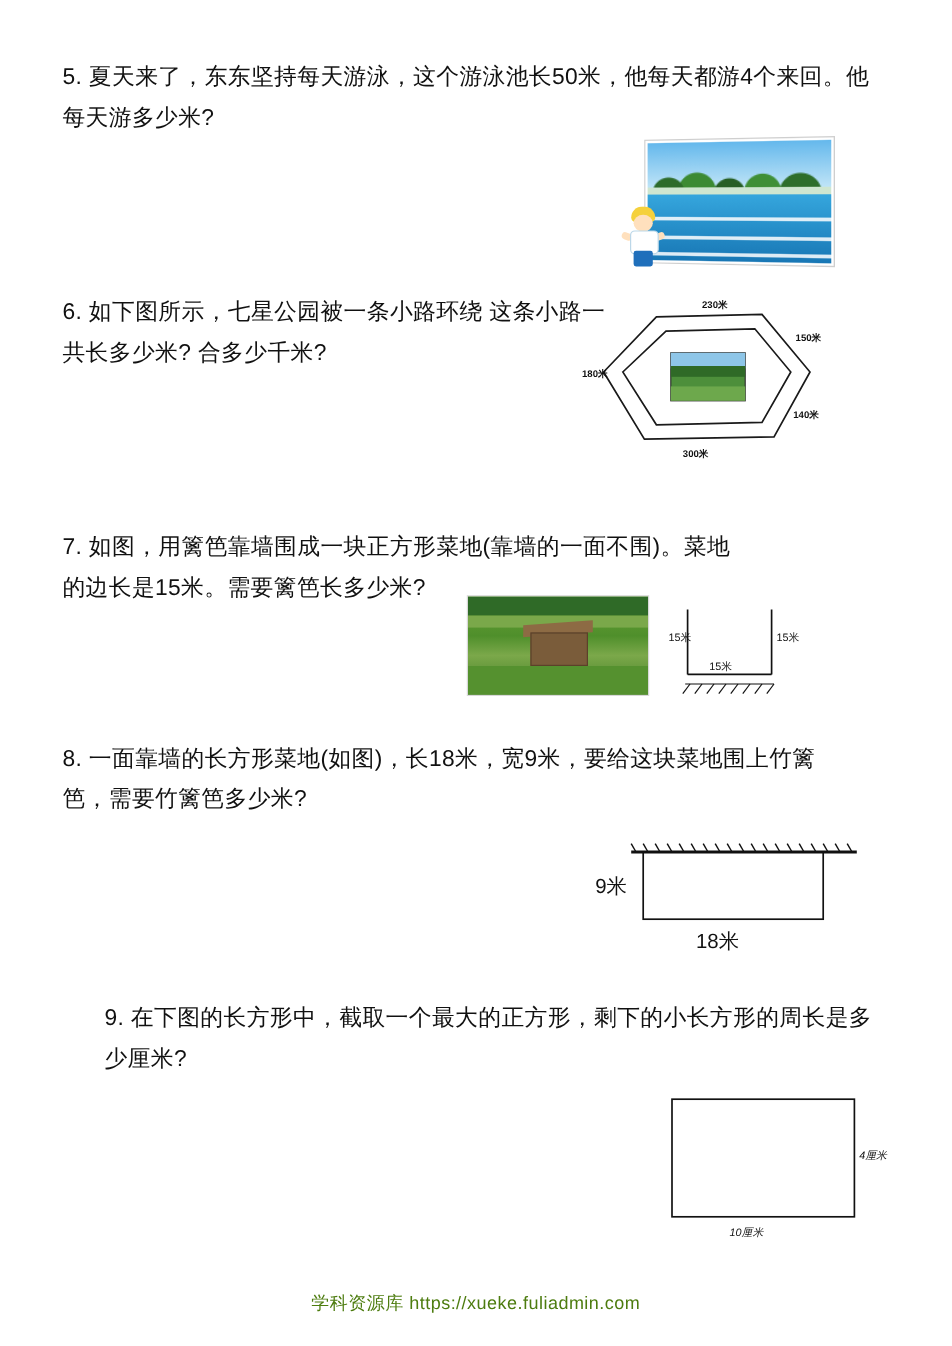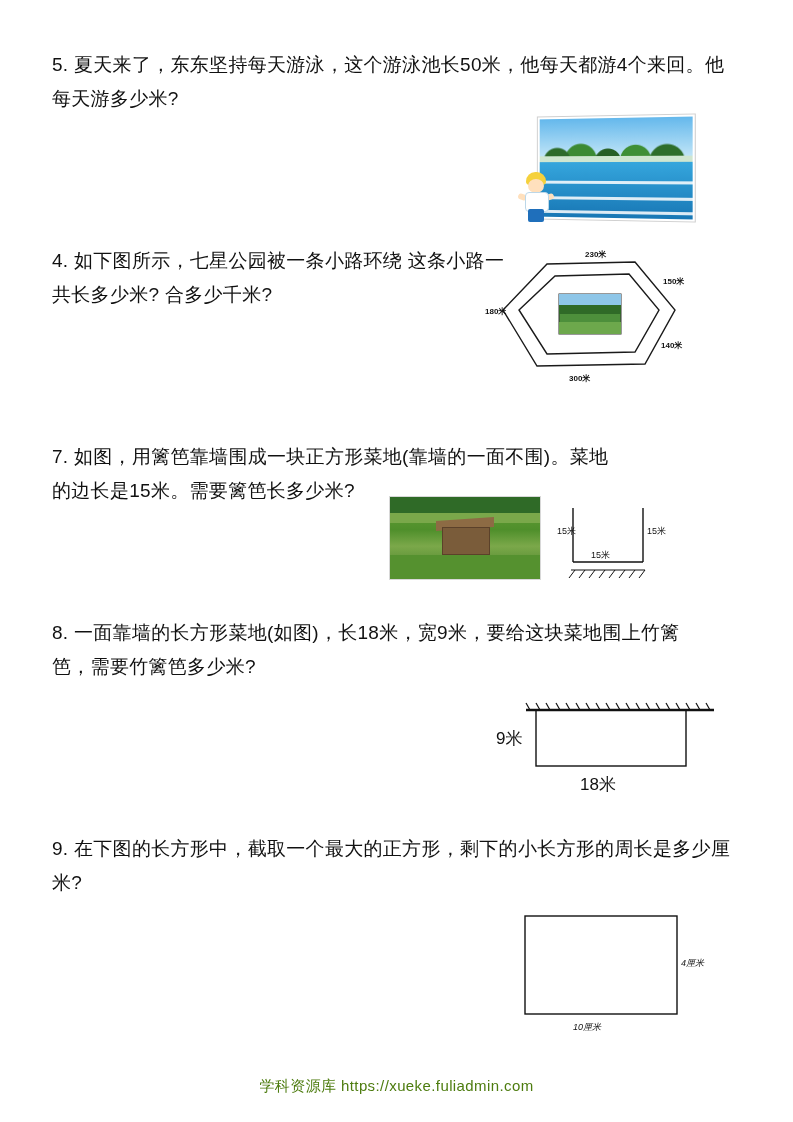--- a/index.html
+++ b/index.html
@@ -219,21 +219,21 @@
         <div class="sw-face"></div>
         <div class="sw-arm-l"></div>
         <div class="sw-arm-r"></div>
         <div class="sw-body"></div>
         <div class="sw-legs"></div>
       </div>
     </div>
   </div>
 
   <div class="problem" style="height:190px;">
-    <div class="qtext" style="max-width:470px;">4. 如下图所示，七星公园被一条小路环绕  这条小路一共长多少米? 合多少千米?</div>
+    <div class="qtext" style="max-width:470px;">6. 如下图所示，七星公园被一条小路环绕  这条小路一共长多少米? 合多少千米?</div>
 
     <div class="park-fig">
       <svg width="210" height="140" viewBox="0 0 210 140">
         <polygon points="18,62 62,16 150,14 190,62 160,116 52,118" fill="none" stroke="#1a1a1a" stroke-width="1.4"></polygon>
         <polygon points="34,62 70,28 144,26 174,62 150,104 62,106" fill="none" stroke="#1a1a1a" stroke-width="1.4"></polygon>
         <rect x="74" y="46" width="62" height="40" fill="#4d8f3b" stroke="#333" stroke-width="1"></rect>
         <rect x="74" y="46" width="62" height="13" fill="#8ec6e8"></rect>
         <rect x="74" y="57" width="62" height="9" fill="#2f6a27"></rect>
         <rect x="74" y="74" width="62" height="12" fill="#6da84c"></rect>
 
@@ -311,21 +311,21 @@
             <line x1="214" y1="16" x2="210" y2="9"></line>
           </g>
           <rect x="40" y="16" width="150" height="56" fill="none" stroke="#111" stroke-width="1.4"></rect>
           <text x="0" y="50" font-size="17" fill="#111">9米</text>
           <text x="84" y="96" font-size="17" fill="#111">18米</text>
         </svg>
       </div>
     </div>
   </div>
 
-  <div class="problem" style="height:200px;">
+  <div class="problem" style="height:200px;margin-left:35px;">
     <div class="qtext">9. 在下图的长方形中，截取一个最大的正方形，剩下的小长方形的周长是多少厘米?</div>
 
     <div class="p9-fig">
       <div class="p9-inner">
         <svg width="250" height="128" viewBox="0 0 250 128">
           <rect x="36" y="8" width="152" height="98" fill="none" stroke="#111" stroke-width="1.4"></rect>
           <text x="192" y="58" font-size="9" fill="#111">4厘米</text>
           <text x="84" y="122" font-size="9" fill="#111">10厘米</text>
         </svg>
       </div>

